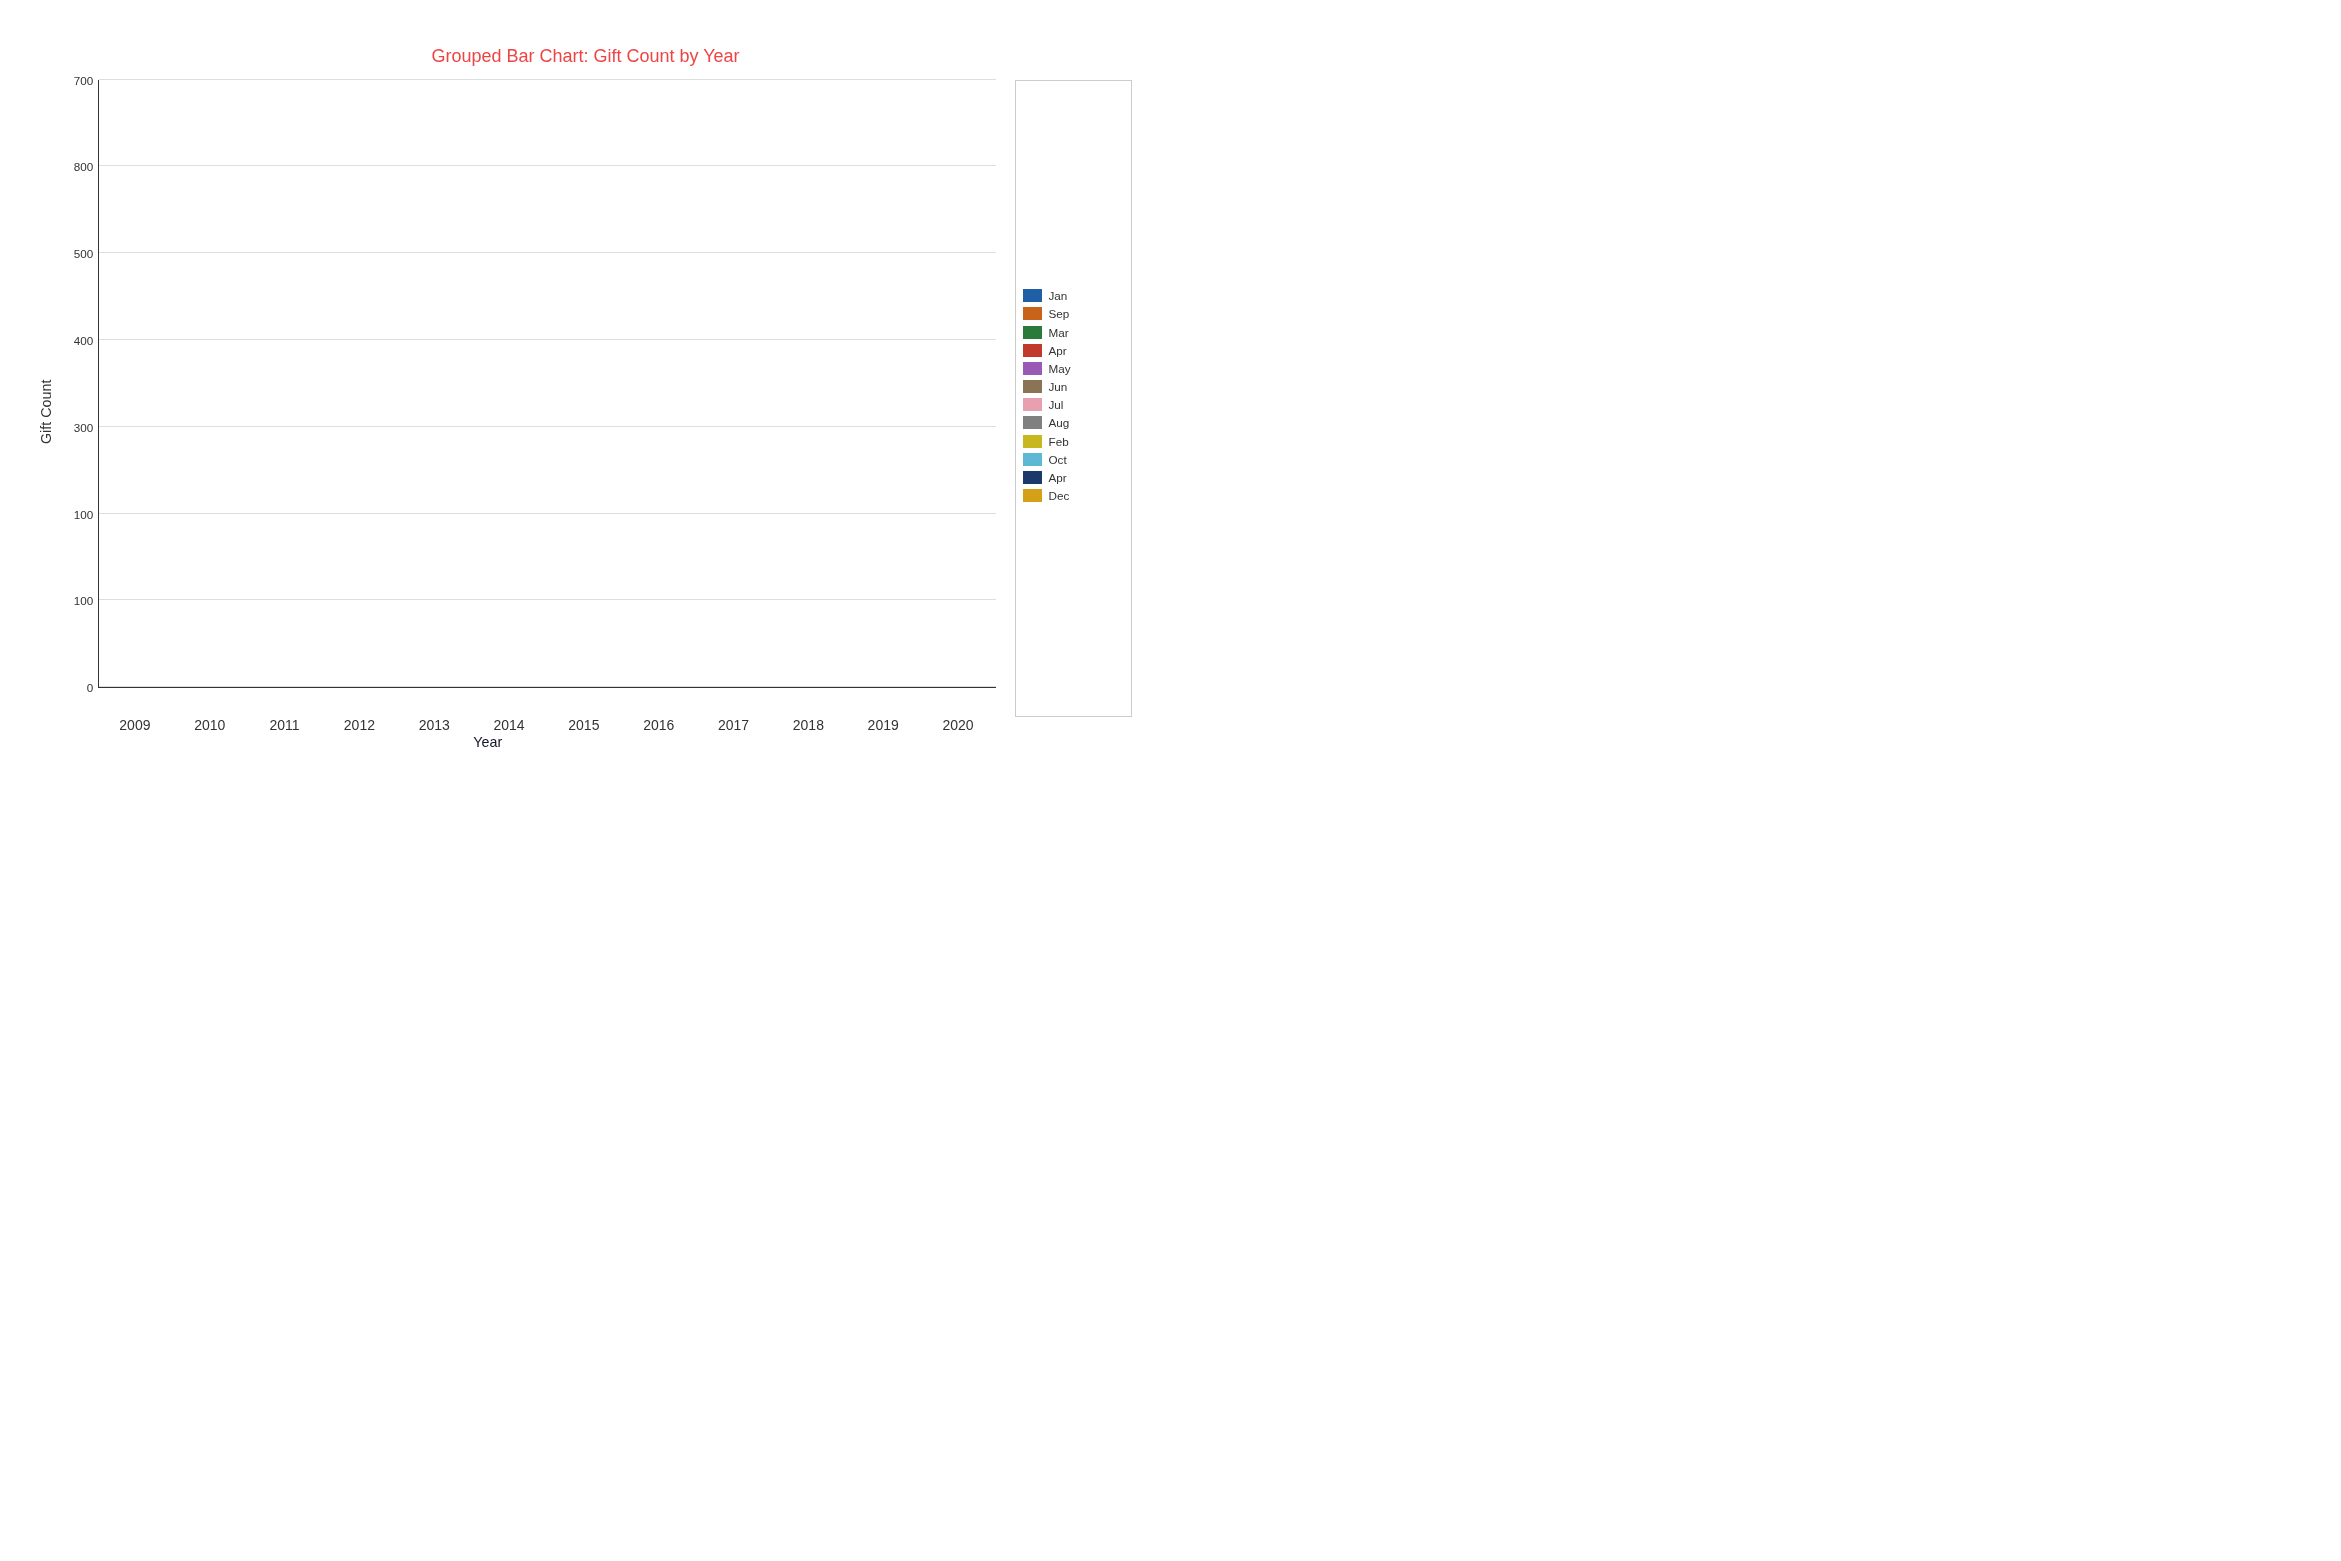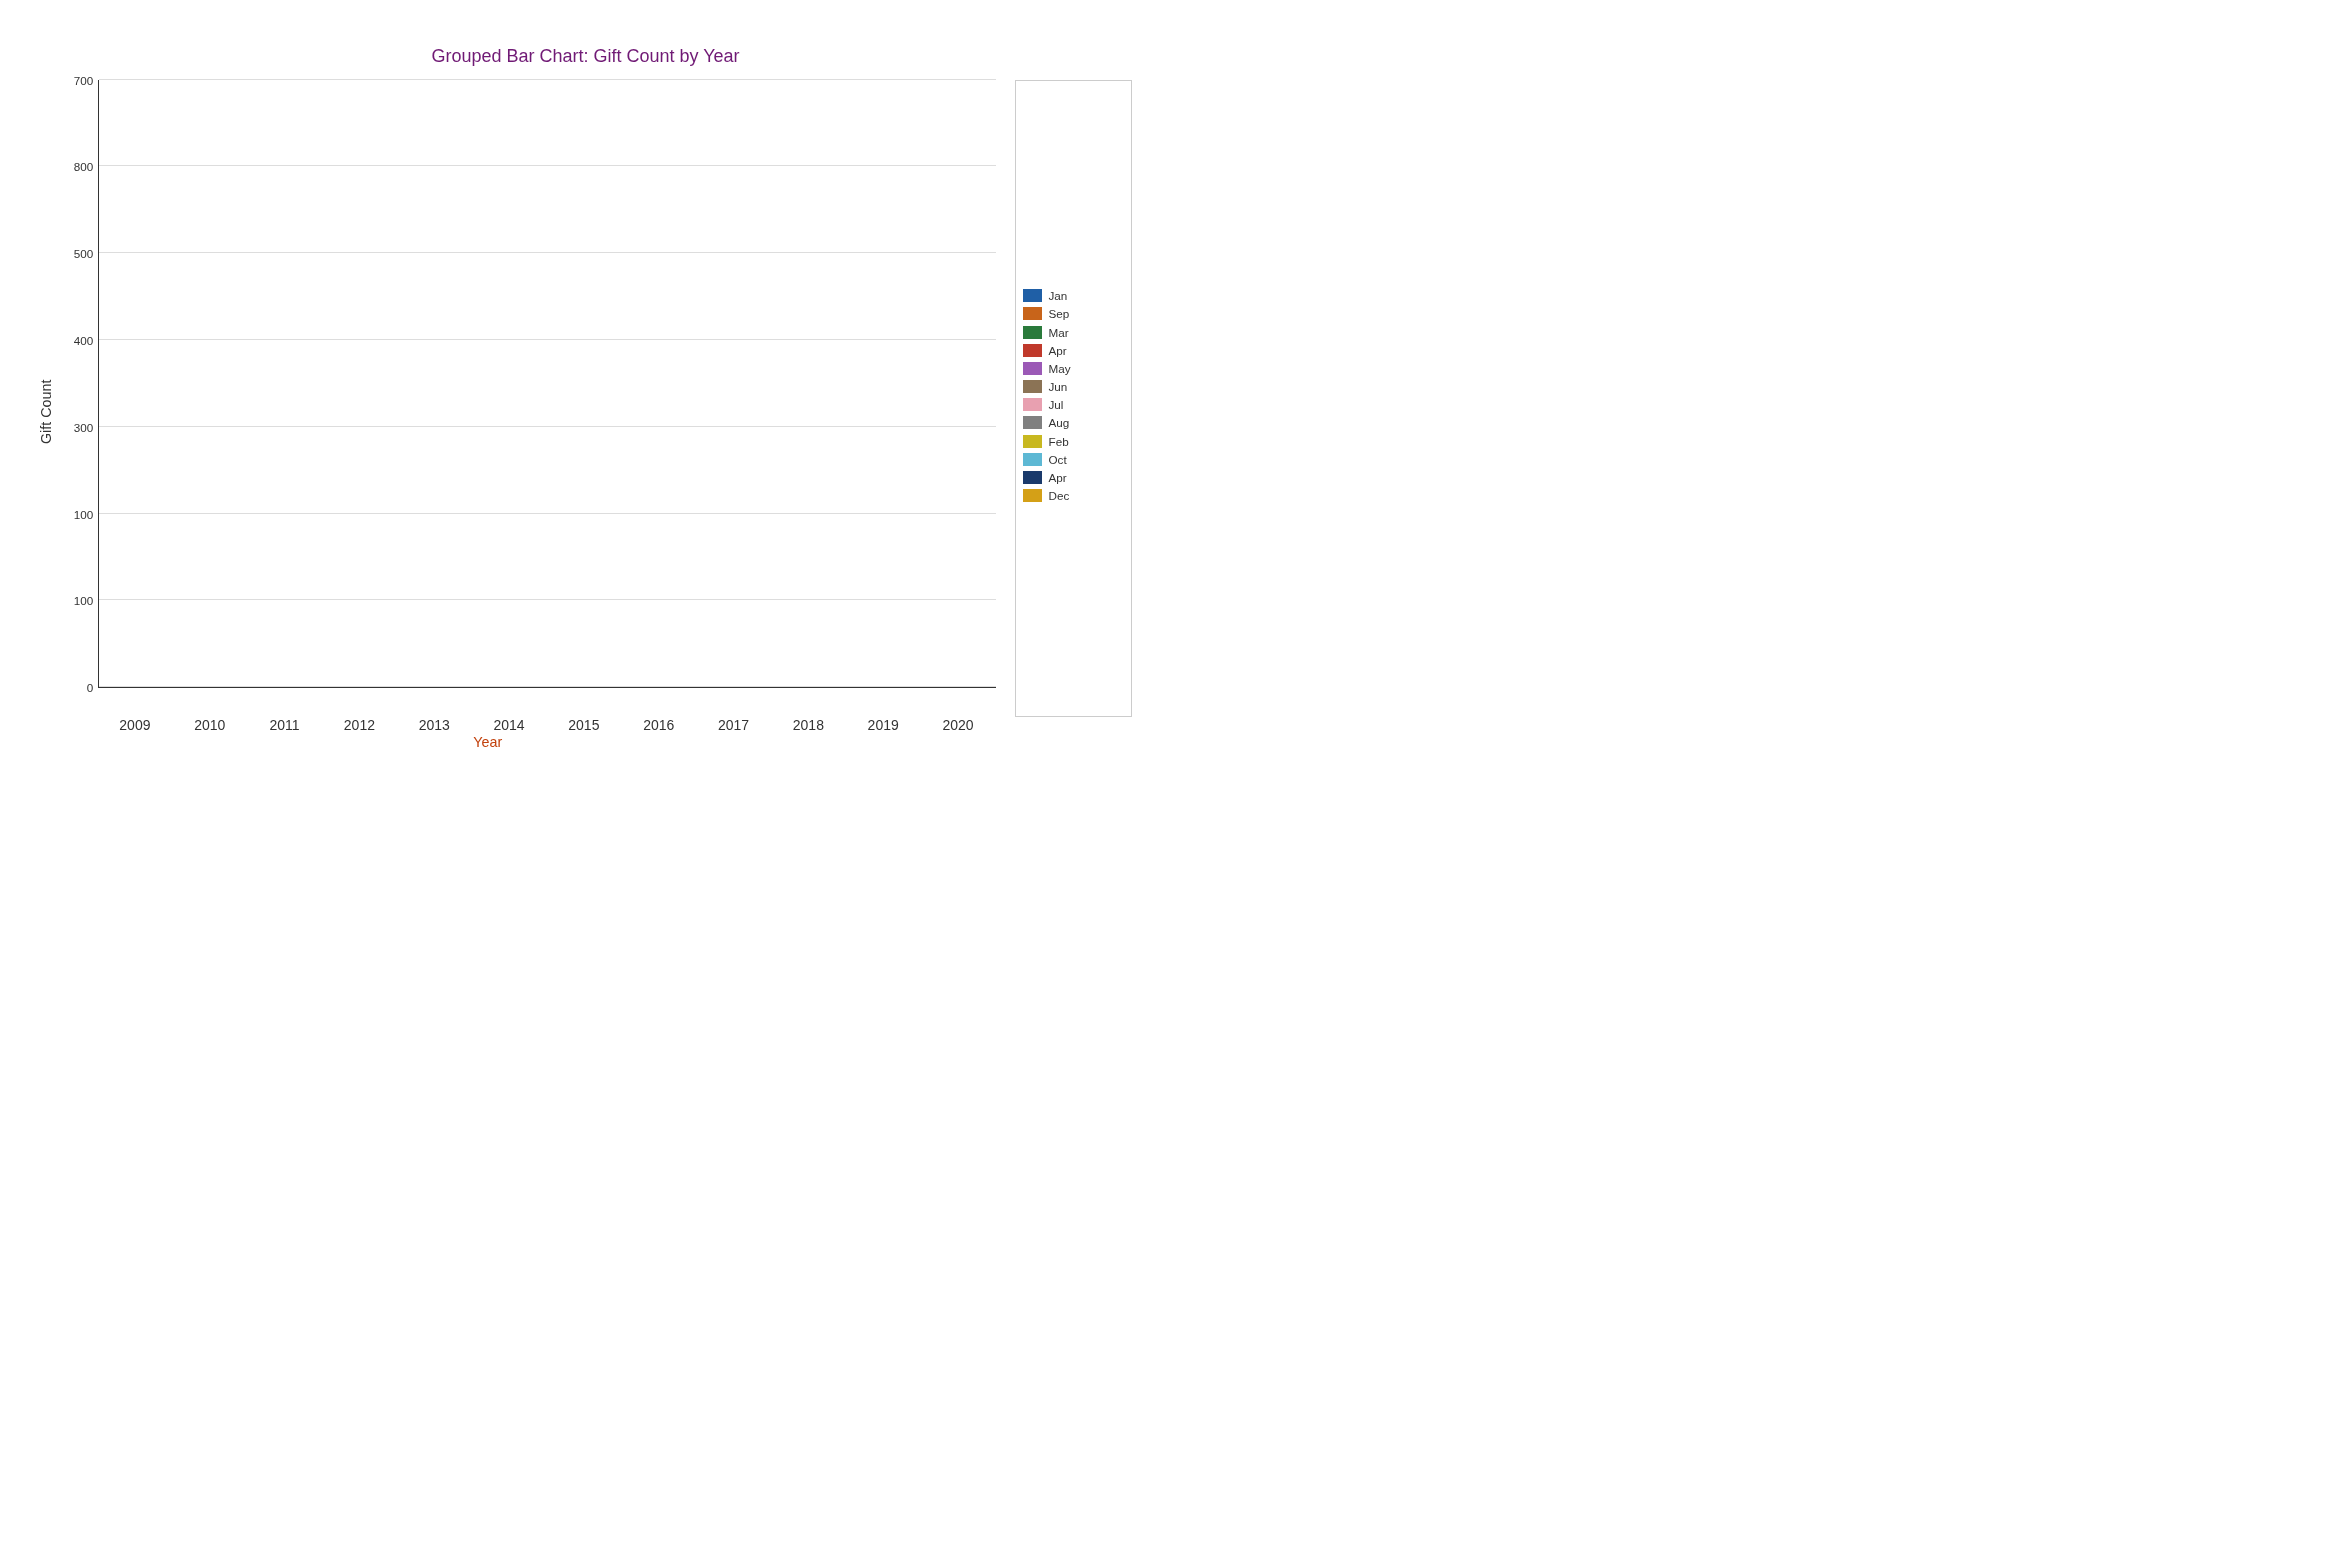--- a/index.html
+++ b/index.html
@@ -14,21 +14,21 @@
     }
     .chart-container {
       width: 1106px;
       height: 716px;
       position: relative;
       background: #fff;
     }
     .chart-title {
       text-align: center;
       font-size: 18px;
-      color: #701a75;
+      color: #ef4444;
       margin-bottom: 6.5px;
       padding-top: 13px;
     }
     .chart-area {
       display: flex;
       flex-direction: row;
       width: 100%;
       height: calc(100% - 39px);
     }
     .y-axis-label {
@@ -142,21 +142,21 @@
       margin-right: 6.5px;
       flex-shrink: 0;
     }
     .legend-label {
       font-size: 11.7px;
       color: #333;
     }
     .x-axis-title {
       text-align: center;
       font-size: 14.3px;
-      color: #c2410c;
+      color: #0f172a;
       margin-top: 1.3px;
       margin-left: 39px;
       margin-right: 124px;
     }
   </style>
 </head>
 <body>
 
 <div class="chart-container">
   <div class="chart-title">Grouped Bar Chart: Gift Count by Year</div>

